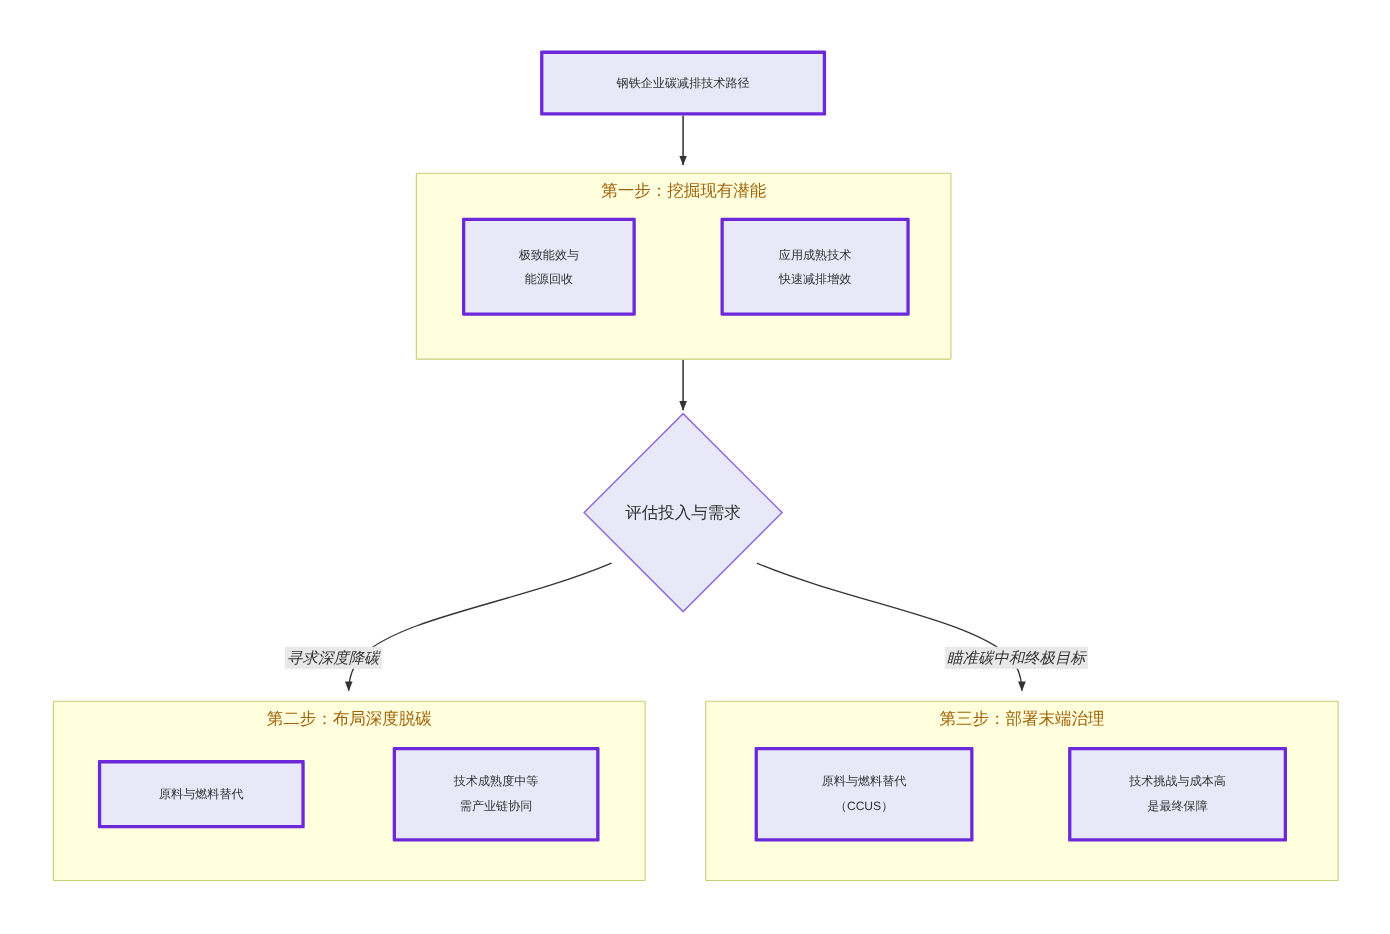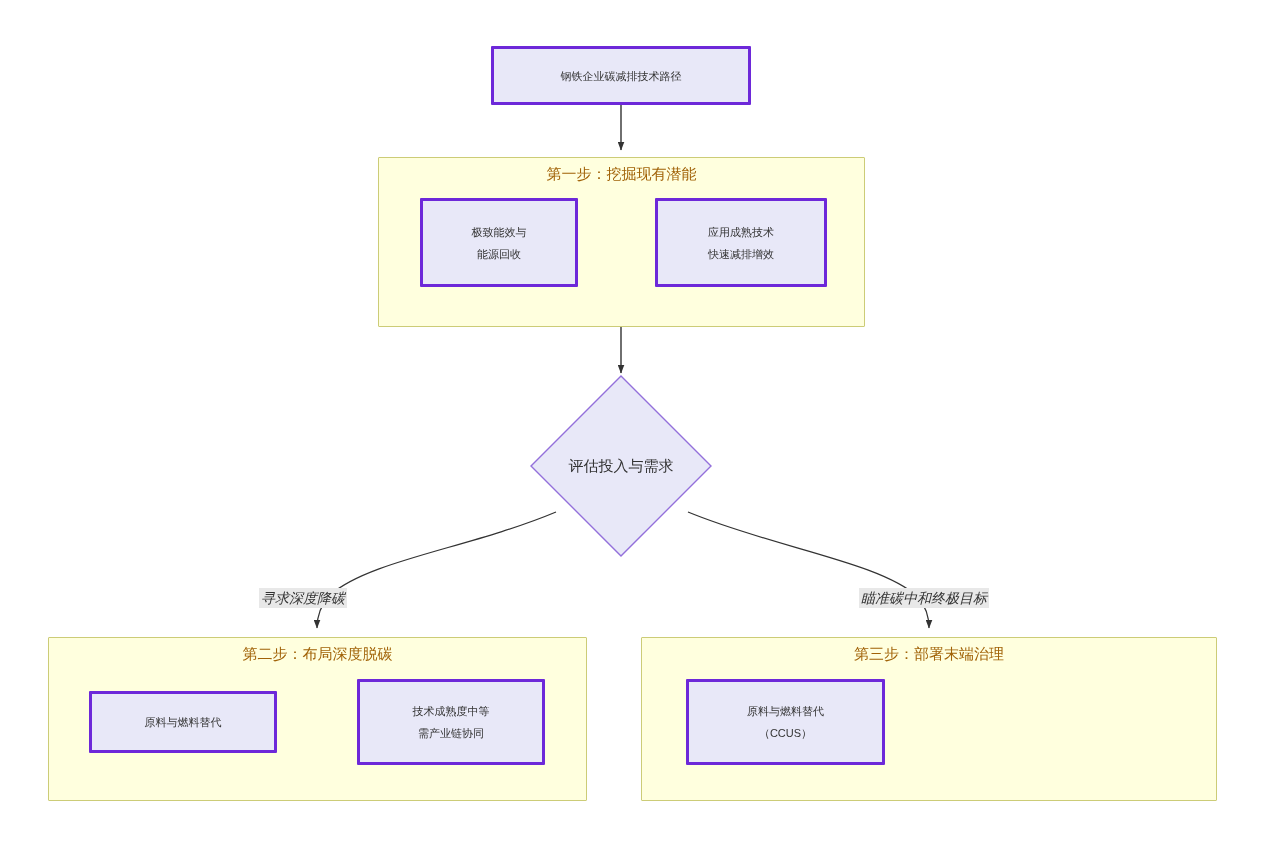--- a/index.html
+++ b/index.html
@@ -174,14 +174,18 @@
 
   <div class="cluster" style="left:641px; top:637px; width:576px; height:164px;">
     <div class="cluster-title">第三步：部署末端治理</div>
   </div>
 
   <div class="node" style="left:686px; top:679px; width:199px; height:86px;">
     <span class="lines">原料与燃料替代
 （CCUS）</span>
   </div>
 
+  <div class="node" style="left:971px; top:679px; width:199px; height:86px;">
+    <span class="lines">技术挑战与成本高
+是最终保障</span>
+  </div>
 
 </div>
 
 </body></html>

